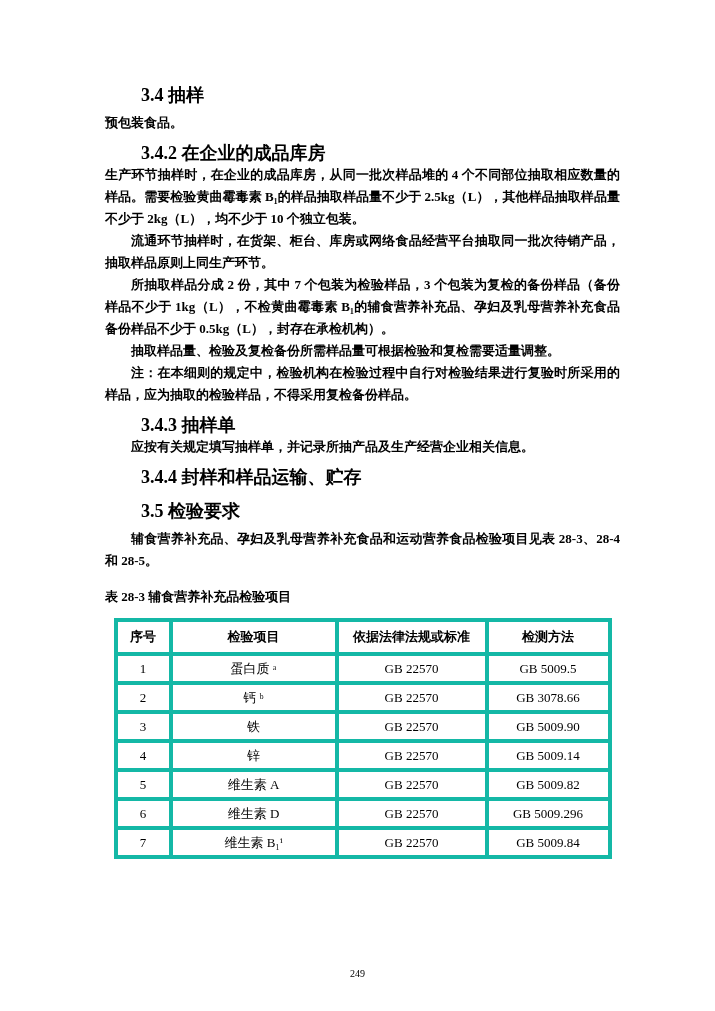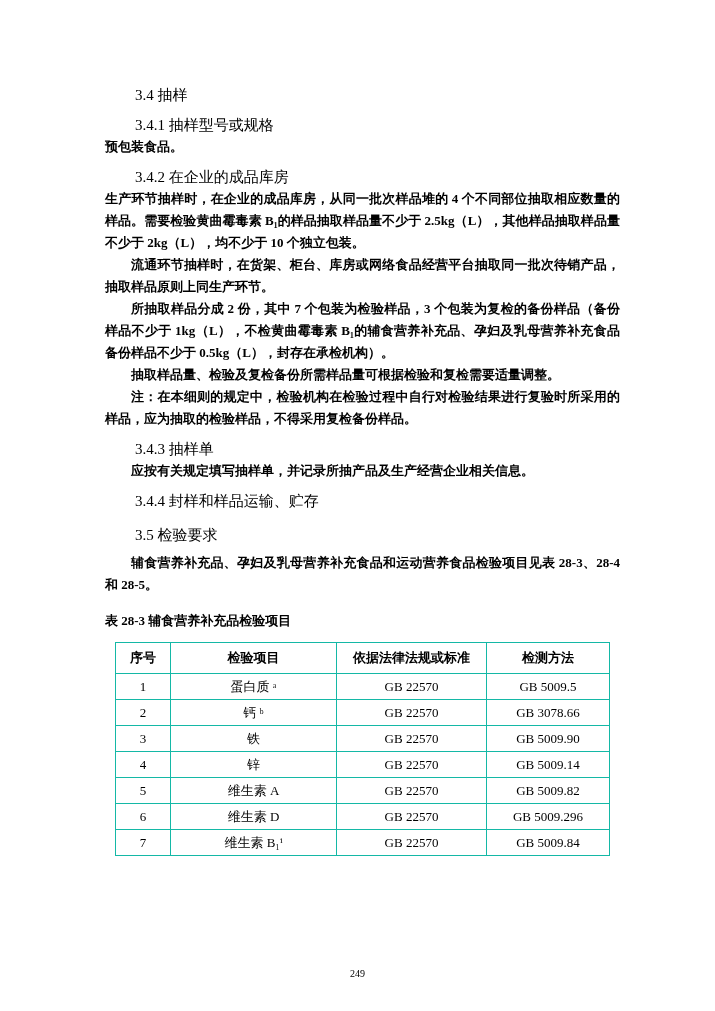--- a/index.html
+++ b/index.html
@@ -8,56 +8,55 @@
     width: 715px; height: 1011px;
     background: #ffffff; color: #000000;
     position: relative; overflow: hidden;
     font-family: "Liberation Serif", "DejaVu Serif", serif;
   }
   .content {
     position: absolute; top: 84px; left: 105px; right: 95px;
     font-size: 13px; line-height: 22px; text-align: justify;
   }
   .h2, .h3 {
-    font-size: 15px; font-weight: normal; line-height: 22px;
+    font-size: 18px; font-weight: bold; line-height: 22px;
     margin: 8px 0 0 0; text-indent: 2em;
   }
   .h2 { margin: 12px 0 6px 0; }
   .h2.first { margin-top: 0; }
   p { margin: 0; text-indent: 2em; font-weight: bold; }
   p.flush { text-indent: 0; }
   .caption {
     font-weight: bold; text-align: left; text-indent: 0;
     margin: 14px 0 10px 0;
   }
   table.items {
     border-collapse: collapse; table-layout: fixed;
     margin: 0 auto; width: 494px;
     font-size: 13px;
   }
   table.items th, table.items td {
-    border: 1px solid #14b8a6; text-align: center; vertical-align: middle;
+    border: 4px solid #14b8a6; text-align: center; vertical-align: middle;
     padding: 0; overflow: hidden;
   }
   table.items th { font-weight: bold; height: 30px; }
   table.items td { height: 25px; font-weight: normal; }
   .footer {
     position: absolute; bottom: 32px; left: 0; width: 100%;
     text-align: center; font-size: 10px;
   }
 </style>
 </head>
 <body>
 
 <div class="page">
   <div class="content">
 
     <div class="h2 first">3.4 抽样</div>
 
-    <div class="h3">3.4.1 抽样型号或规格</div>
     <p class="flush">预包装食品。</p>
 
     <div class="h3">3.4.2 在企业的成品库房</div>
     <p class="flush">生产环节抽样时，在企业的成品库房，从同一批次样品堆的 4 个不同部位抽取相应数量的样品。需要检验黄曲霉毒素 B₁的样品抽取样品量不少于 2.5kg（L），其他样品抽取样品量不少于 2kg（L），均不少于 10 个独立包装。</p>
     <p>流通环节抽样时，在货架、柜台、库房或网络食品经营平台抽取同一批次待销产品，抽取样品原则上同生产环节。</p>
     <p>所抽取样品分成 2 份，其中 7 个包装为检验样品，3 个包装为复检的备份样品（备份样品不少于 1kg（L），不检黄曲霉毒素 B₁的辅食营养补充品、孕妇及乳母营养补充食品备份样品不少于 0.5kg（L），封存在承检机构）。</p>
     <p>抽取样品量、检验及复检备份所需样品量可根据检验和复检需要适量调整。</p>
     <p>注：在本细则的规定中，检验机构在检验过程中自行对检验结果进行复验时所采用的样品，应为抽取的检验样品，不得采用复检备份样品。</p>
 
     <div class="h3">3.4.3 抽样单</div>

